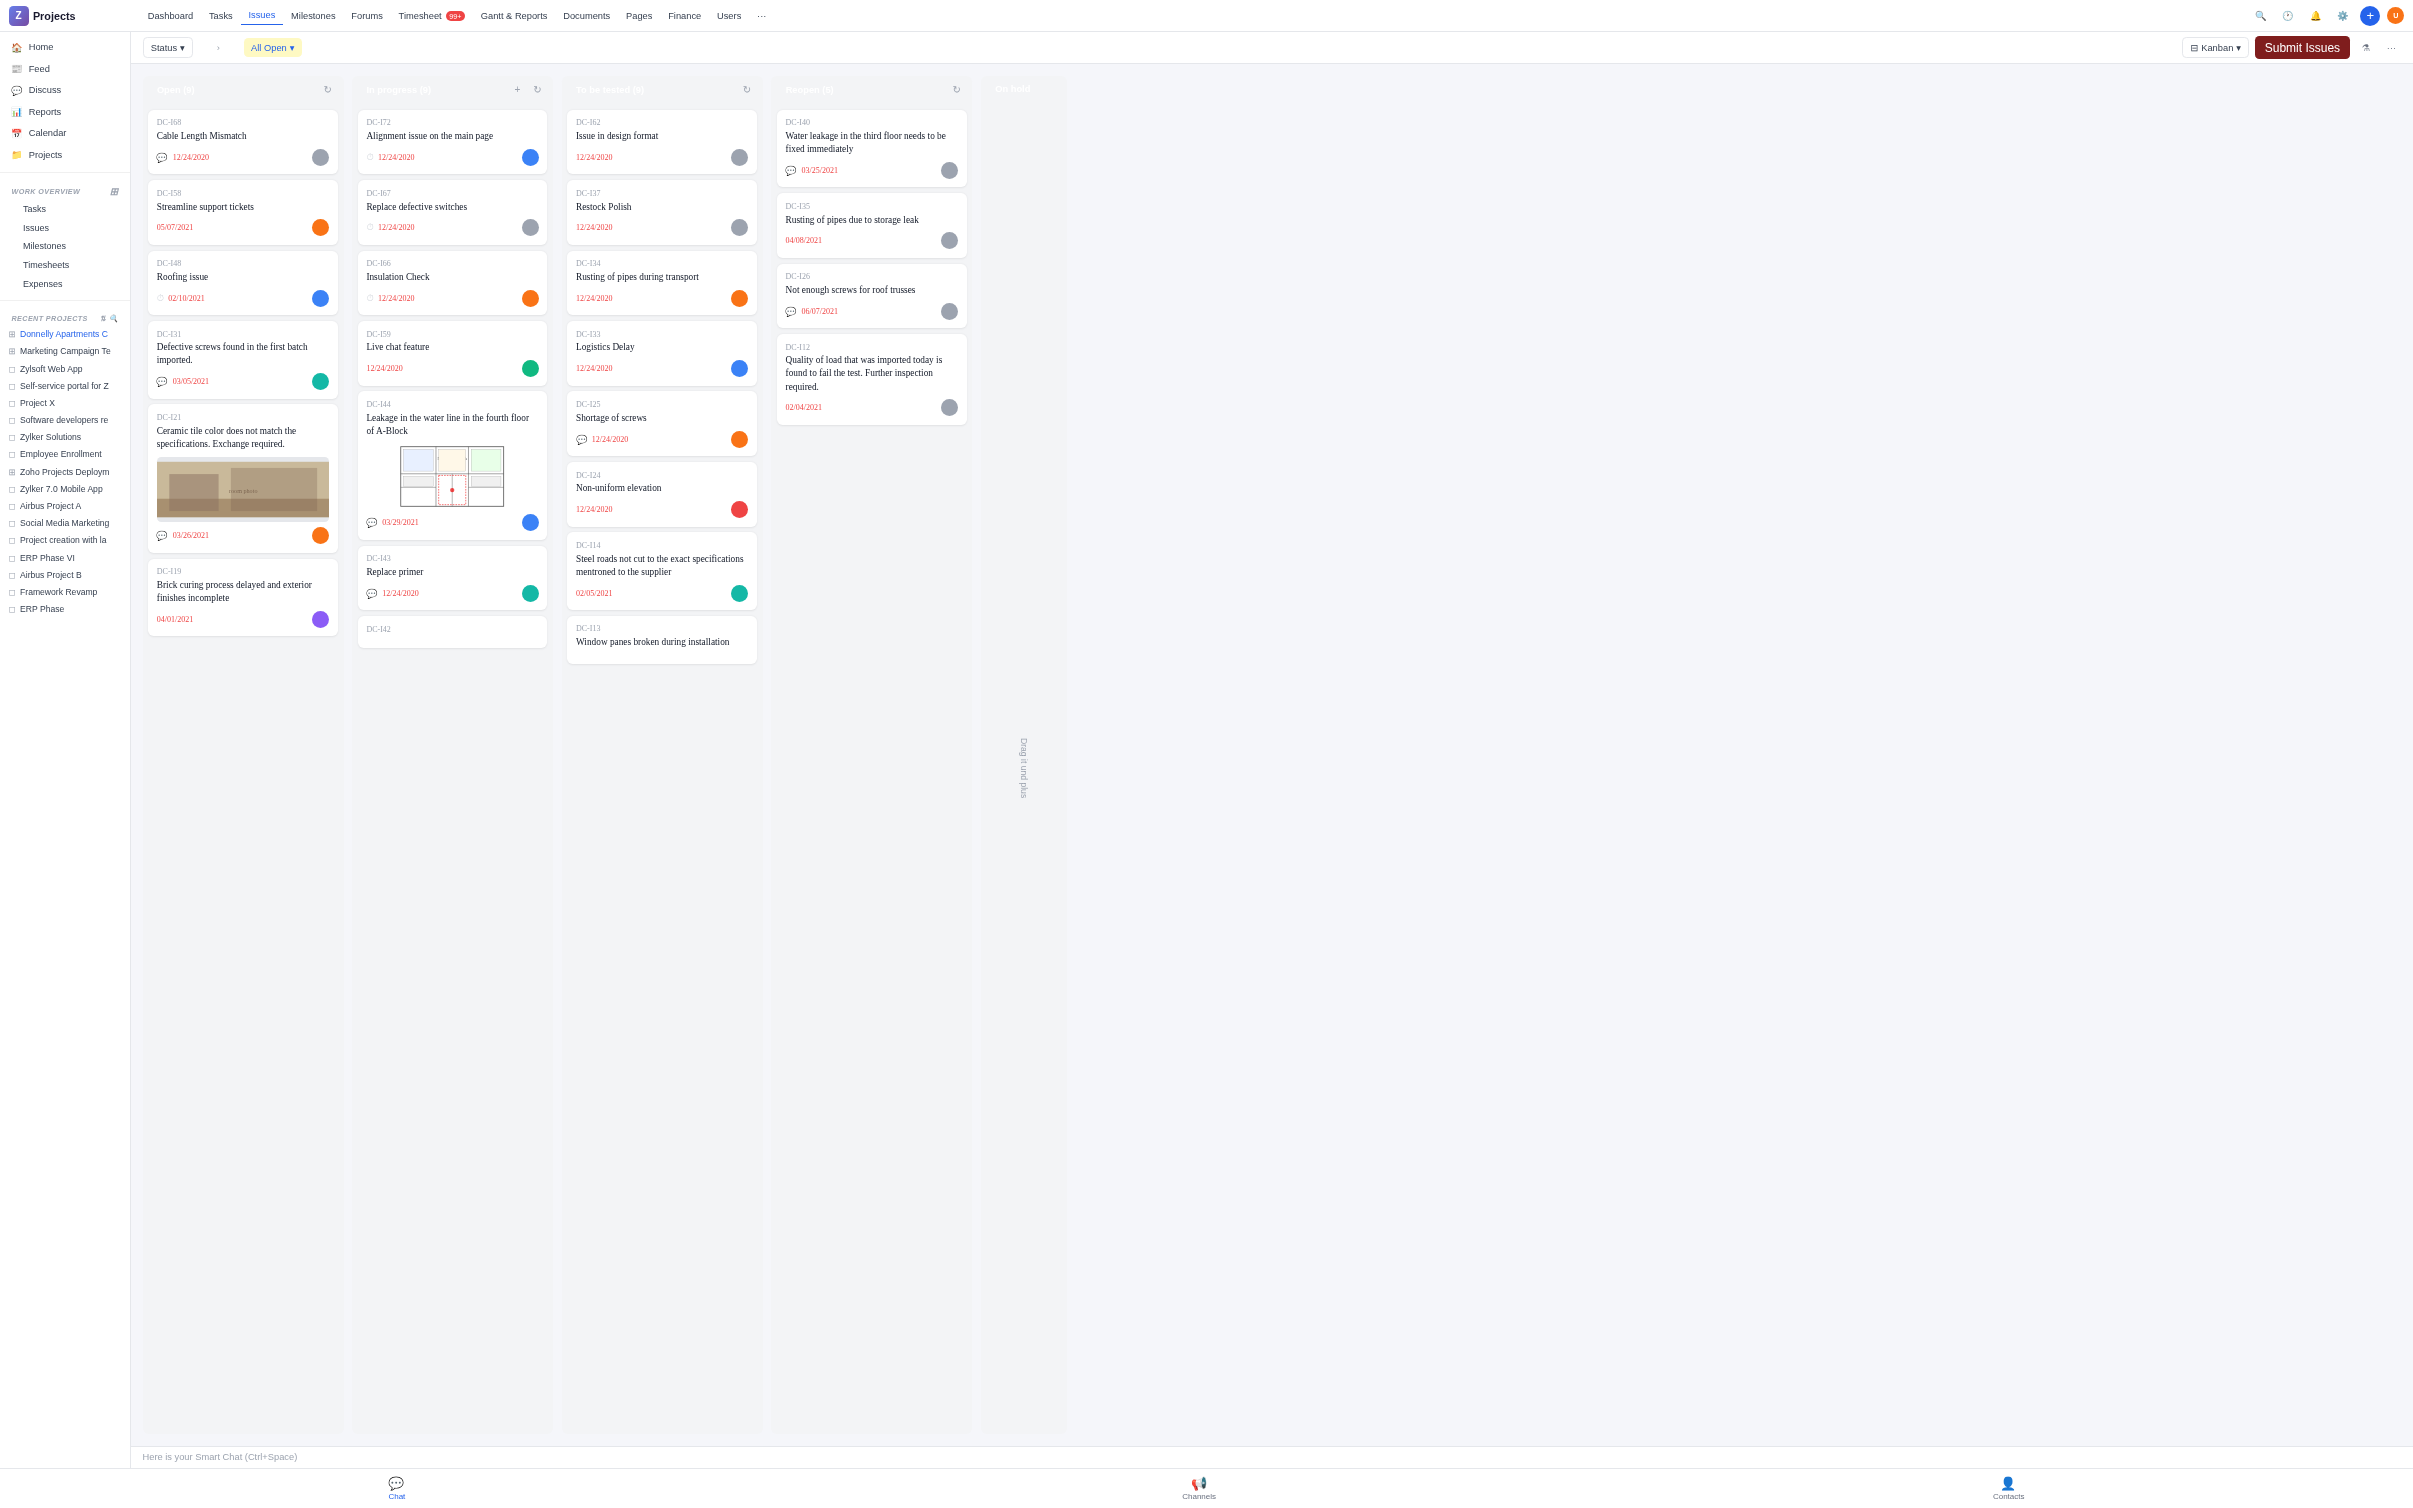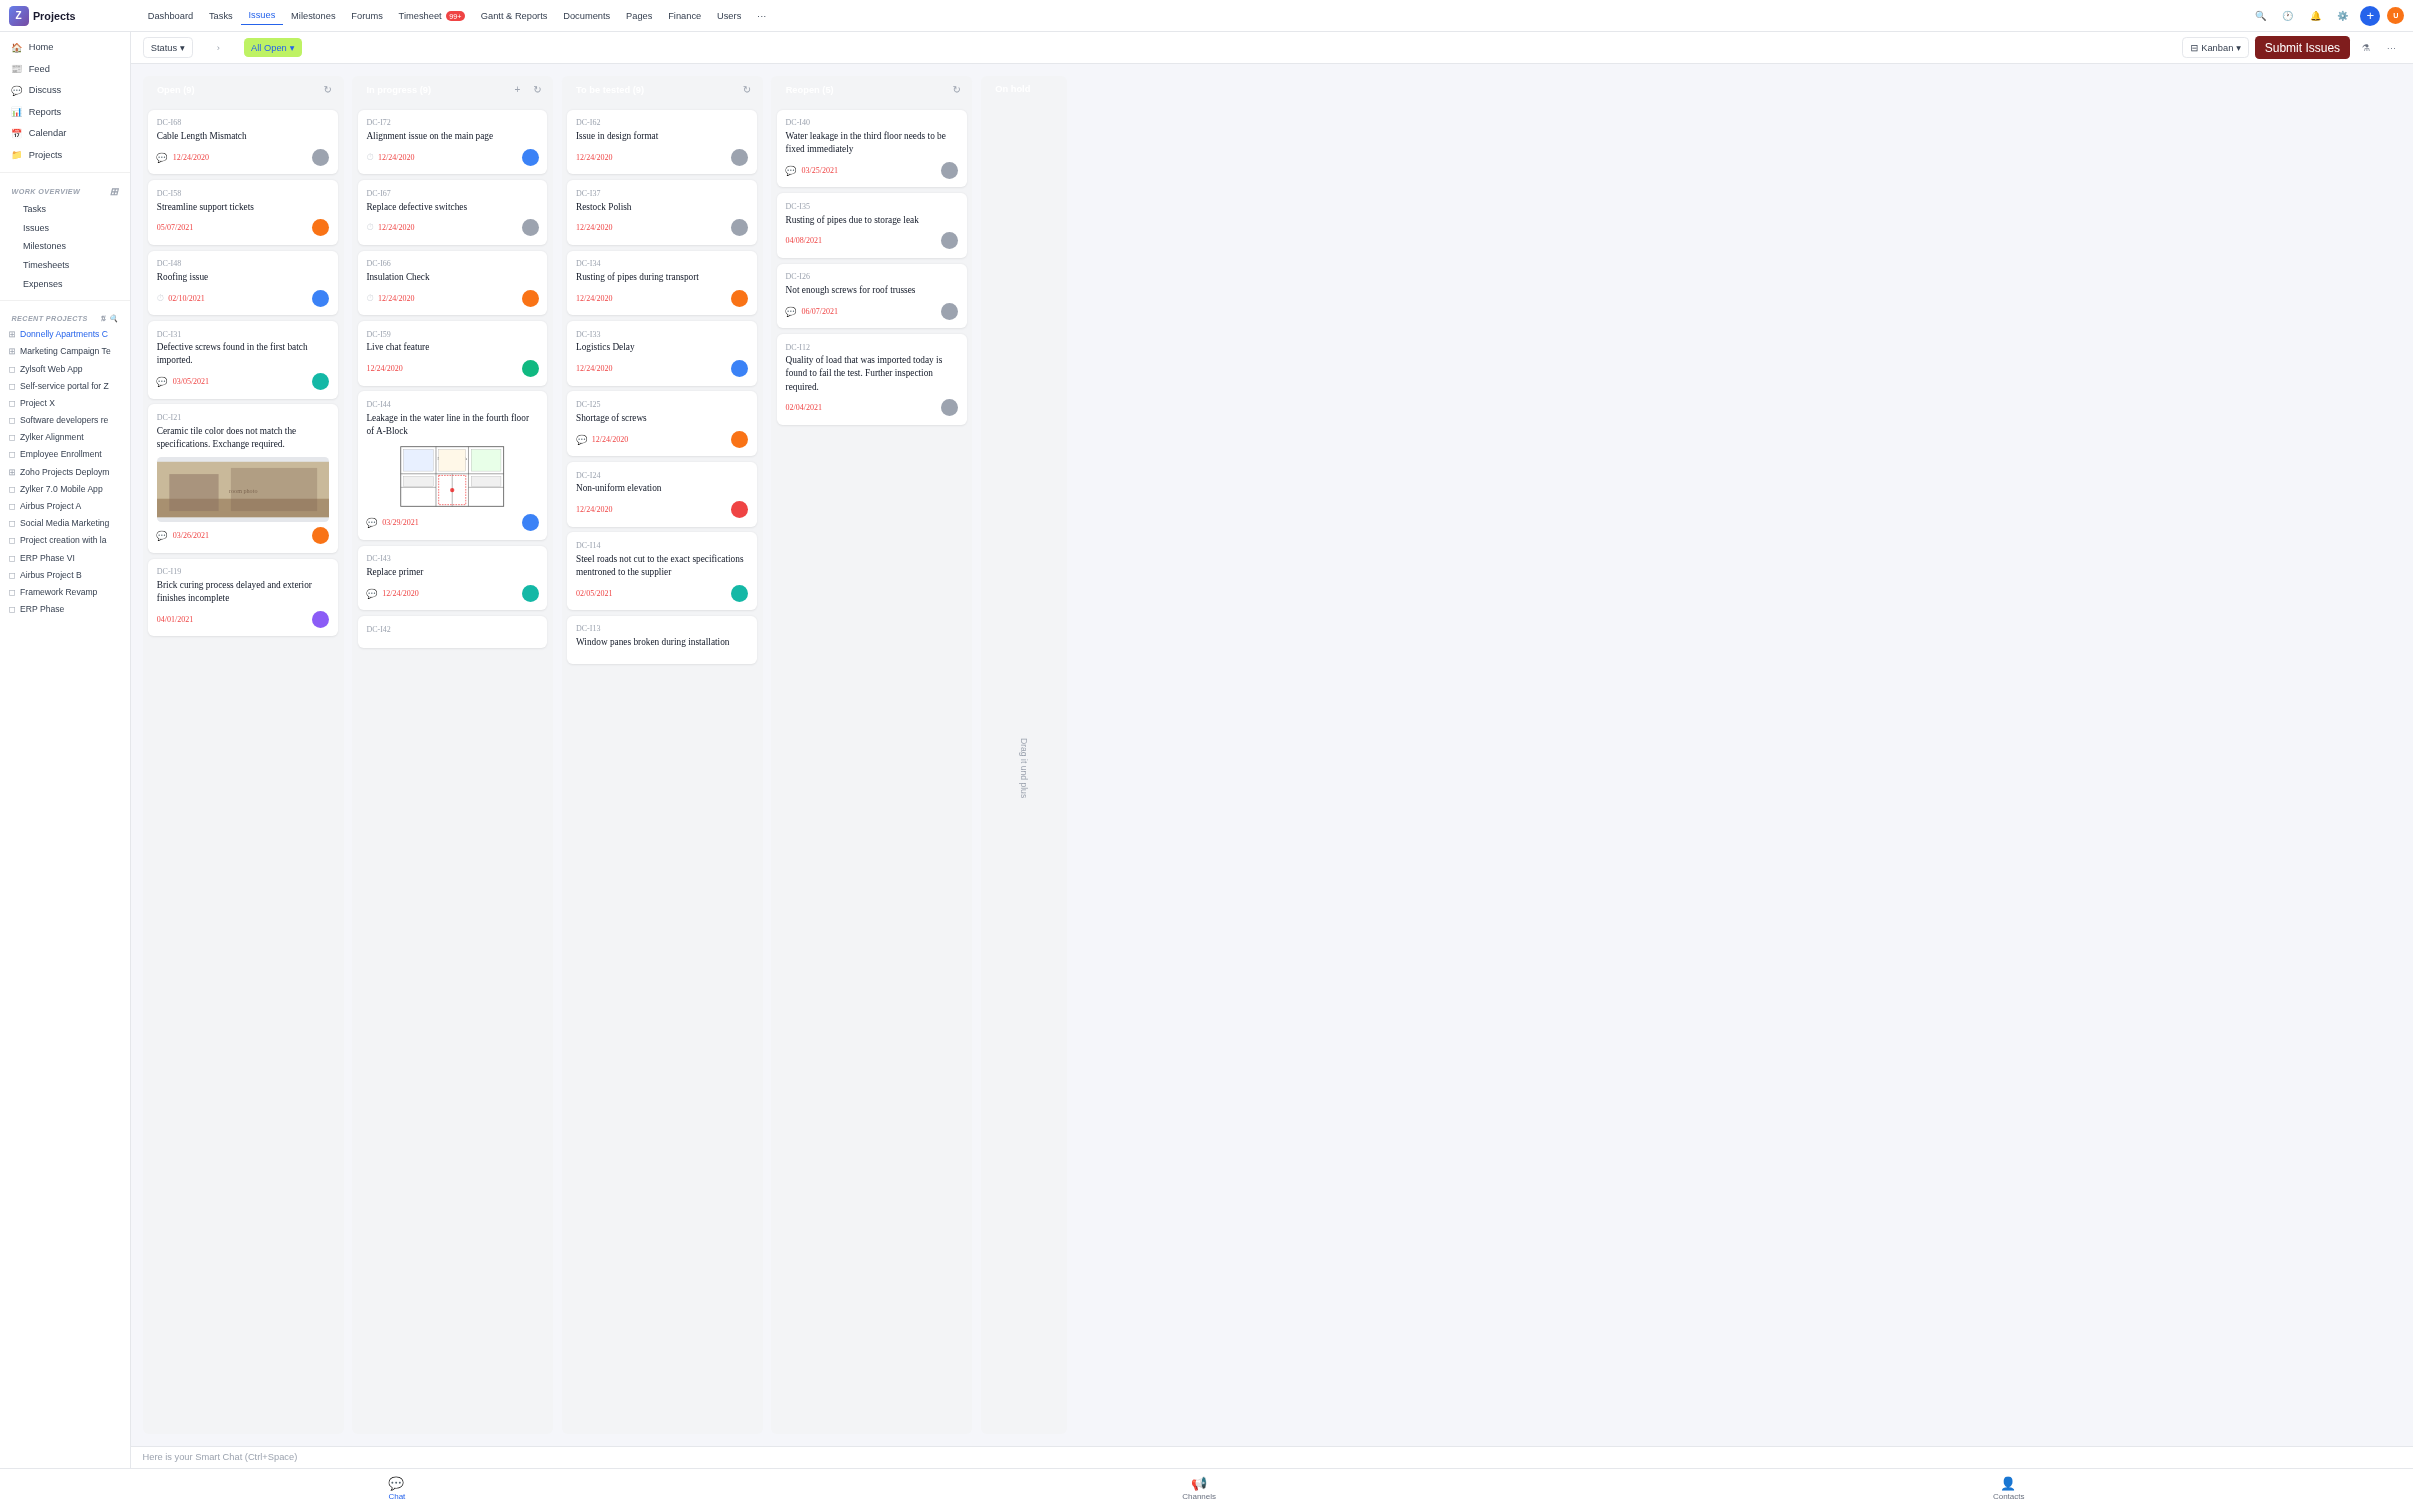--- a/index.html
+++ b/index.html
@@ -36,21 +36,21 @@
     .bottom-bar { height: 40px; background: #fff; border-top: 0.7px solid #e5e7eb; display: flex; align-items: center; justify-content: space-around; flex-shrink: 0; }
     .bottom-bar-item { display: flex; flex-direction: column; align-items: center; gap: 1.4px; cursor: pointer; color: #6b7280; font-size: 8px; padding: 2.9px 11.5px; }
     .bottom-bar-item.active { color: #2563eb; }
     .bottom-bar-item .bb-icon { font-size: 13px; }
 
     
     .content-area { flex: 1; display: flex; flex-direction: column; overflow: hidden; }
     .content-header { background: #fff; border-bottom: 0.7px solid #e5e7eb; padding: 7.2px 11.5px; display: flex; align-items: center; justify-content: space-between; flex-shrink: 0; height: 32px; }
     .filter-bar { display: flex; align-items: center; gap: 24px; }
     .filter-btn { display: flex; align-items: center; gap: 2.9px; padding: 3.6px 7.2px; border: 0.7px solid #e5e7eb; border-radius: 4.3px; cursor: pointer; font-size: 9.3px; color: #374151; background: #fff; }
-    .all-open-btn { display: flex; align-items: center; gap: 2.9px; padding: 3.6px 7.2px; border-radius: 4.3px; cursor: pointer; font-size: 9.3px; color: #2563eb; background: #bef264; }
+    .all-open-btn { display: flex; align-items: center; gap: 2.9px; padding: 3.6px 7.2px; border-radius: 4.3px; cursor: pointer; font-size: 9.3px; color: #2563eb; background: #fef9c3; }
     .header-right { display: flex; align-items: center; gap: 5.7px; }
     .kanban-btn { display: flex; align-items: center; gap: 2.9px; padding: 3.6px 7.2px; border: 0.7px solid #e5e7eb; border-radius: 4.3px; cursor: pointer; font-size: 9.3px; color: #374151; background: #fff; }
     .submit-btn { background: #7f1d1d; color: #fff; border: none; border-radius: 4.3px; padding: 4.3px 10px; font-size: 12px; cursor: pointer; font-weight: 500; text-align: right; }
 
     
     .kanban-board { flex: 1; overflow-x: auto; overflow-y: hidden; display: flex; gap: 8.6px; padding: 11.5px; }
     .kanban-column { width: 201px; flex-shrink: 0; display: flex; flex-direction: column; gap: 0; }
     .column-header { display: flex; align-items: center; justify-content: space-between; padding: 5.7px 7.2px; border-radius: 5.7px 5.7px 0 0; }
     .column-badge { display: flex; align-items: center; gap: 4.3px; font-weight: 600; font-size: 9.3px; color: #fff; padding: 2.9px 7.2px; border-radius: 8.6px; }
     .column-header .col-actions { display: flex; gap: 2.9px; }
@@ -195,21 +195,21 @@
       <div class="recent-project">
         <span style="color:#9ca3af;">◻</span>
         <span>Project X</span>
       </div>
       <div class="recent-project">
         <span style="color:#9ca3af;">◻</span>
         <span>Software developers re</span>
       </div>
       <div class="recent-project">
         <span style="color:#9ca3af;">◻</span>
-        <span>Zylker Alignment</span>
+        <span>Zylker Solutions</span>
       </div>
       <div class="recent-project">
         <span style="color:#9ca3af;">◻</span>
         <span>Employee Enrollment</span>
       </div>
       <div class="recent-project">
         <span style="color:#9ca3af;">⊞</span>
         <span>Zoho Projects Deploym</span>
       </div>
       <div class="recent-project">

